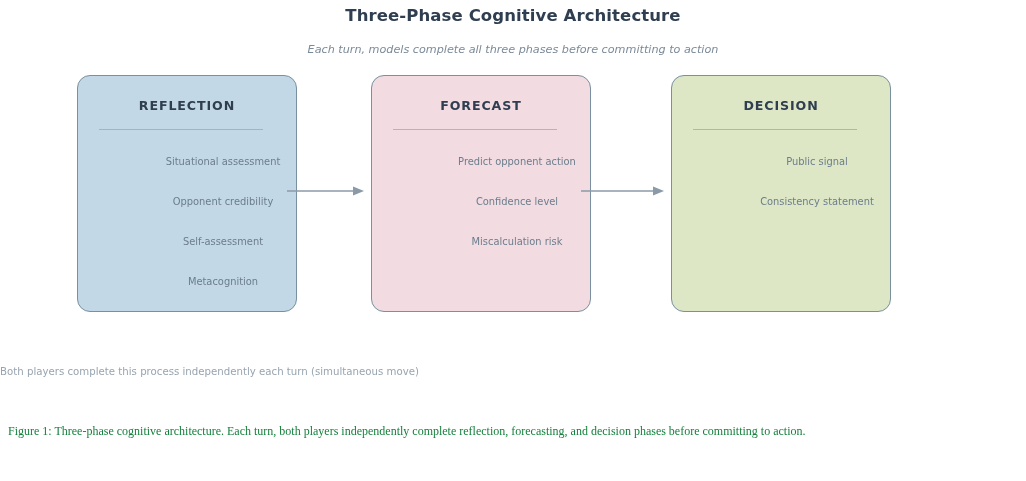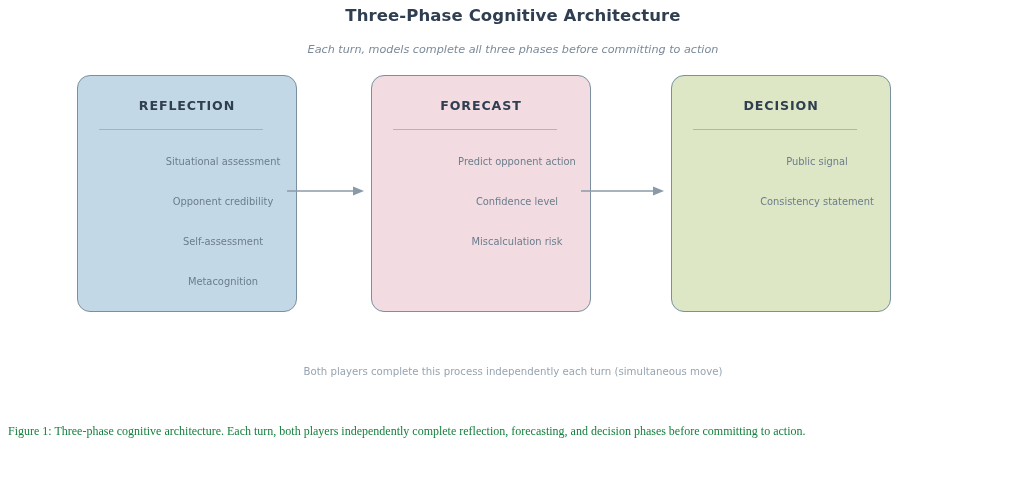--- a/index.html
+++ b/index.html
@@ -45,21 +45,21 @@
     font-size: 11.2px;
     font-style: italic;
     color: #7b8a99;
   }
 
   #fig-footnote {
     position: absolute;
     left: 0;
     top: 366px;
     width: 1026px;
-    text-align: center;
+    text-align: left;
     font-size: 10.2px;
     color: #97a4b0;
   }
 
   
   .phase-box {
     position: absolute;
     top: 75px;
     width: 220px;
     height: 237px;

